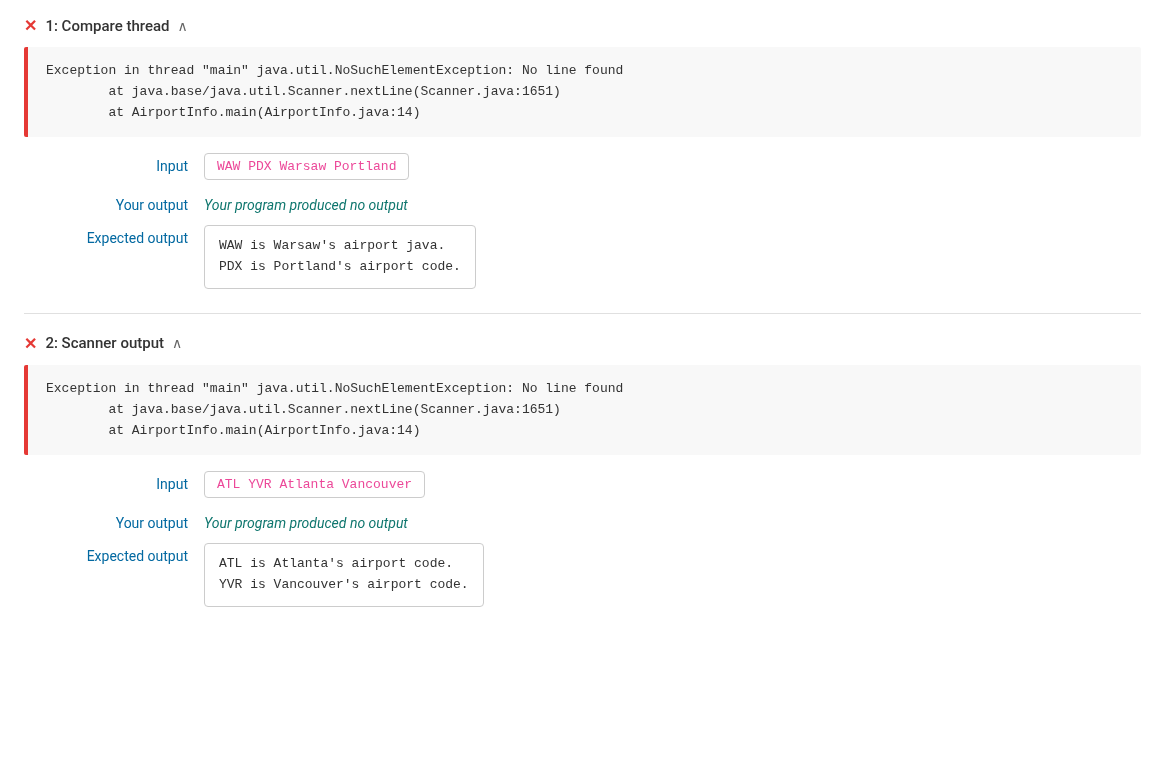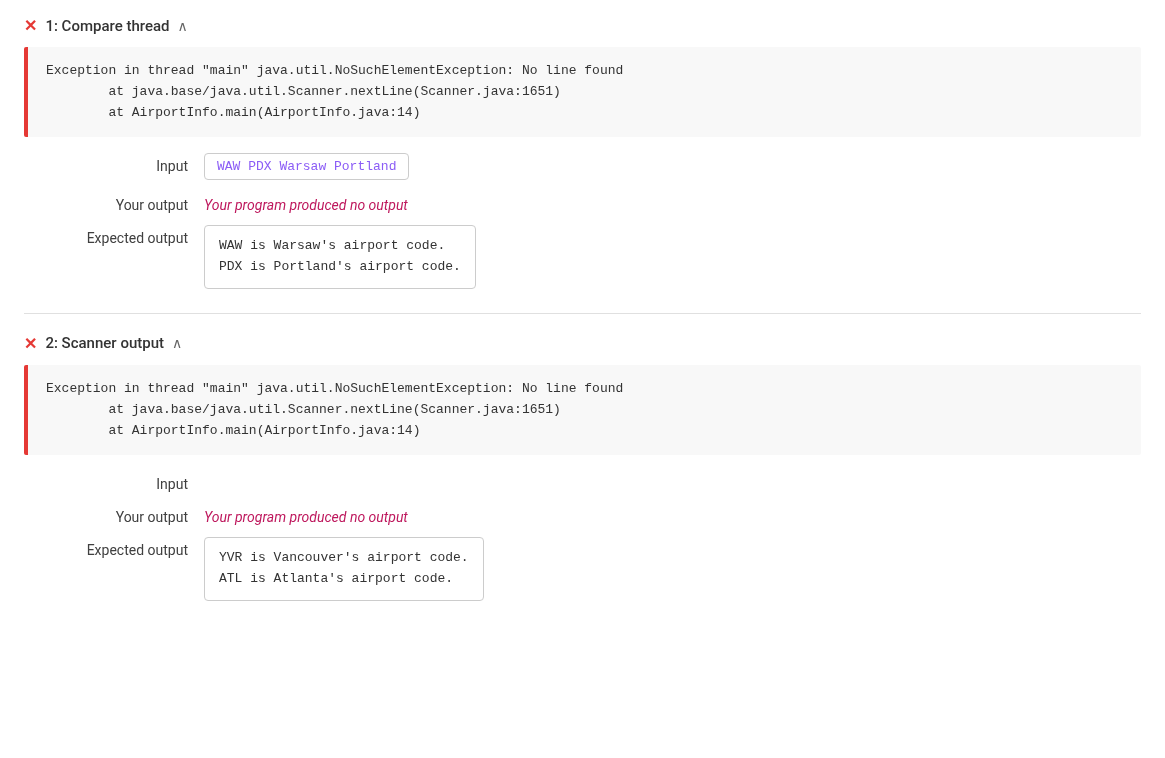--- a/index.html
+++ b/index.html
@@ -53,37 +53,37 @@
       display: flex;
       align-items: flex-start;
       margin-bottom: 12px;
       padding-left: 60px;
     }
 
     .field-label {
       min-width: 120px;
       text-align: right;
       padding-right: 16px;
-      color: #404040;
+      color: #0369a1;
       font-size: 14px;
       padding-top: 5px;
     }
 
     .input-value {
       border: 1px solid #ccc;
       border-radius: 4px;
       padding: 5px 12px;
       font-family: "Courier New", Courier, monospace;
       font-size: 13px;
-      color: #8b5cf6;
+      color: #ec4899;
       background: #fff;
     }
 
     .no-output {
-      color: #be185d;
+      color: #0f766e;
       font-style: italic;
       font-size: 14px;
       padding-top: 5px;
     }
 
     .expected-block {
       border: 1px solid #ccc;
       border-radius: 4px;
       padding: 10px 14px;
       font-family: "Courier New", Courier, monospace;
@@ -119,48 +119,49 @@
   </div>
 
   <div class="field-row">
     <span class="field-label">Your output</span>
     <span class="no-output">Your program produced no output</span>
   </div>
 
   <div class="field-row">
     <span class="field-label">Expected output</span>
     <div class="expected-block">
-      <div>WAW is Warsaw's airport code.</div>
+      <div>WAW is Warsaw's airport java.</div>
       <div>PDX is Portland's airport code.</div>
     </div>
   </div>
 </div>
 
 <hr class="divider">
 
 <div class="test-section">
   <div class="section-header">
     <span class="x-icon">✕</span>
     <span>2: Scanner output</span>
     <span class="chevron-icon">∧</span>
   </div>
 
   <div class="error-block"><span>Exception in thread "main" java.util.NoSuchElementException: No line found</span>
 <span>        at java.base/java.util.Scanner.nextLine(Scanner.java:1651)</span>
 <span>        at AirportInfo.main(AirportInfo.java:14)</span></div>
 
   <div class="field-row">
     <span class="field-label">Input</span>
+    <span class="input-value">ATL YVR Atlanta Vancouver</span>
   </div>
 
   <div class="field-row">
     <span class="field-label">Your output</span>
     <span class="no-output">Your program produced no output</span>
   </div>
 
   <div class="field-row">
     <span class="field-label">Expected output</span>
     <div class="expected-block">
+      <div>ATL is Atlanta's airport code.</div>
       <div>YVR is Vancouver's airport code.</div>
-      <div>ATL is Atlanta's airport code.</div>
     </div>
   </div>
 </div>
 
 </body></html>

